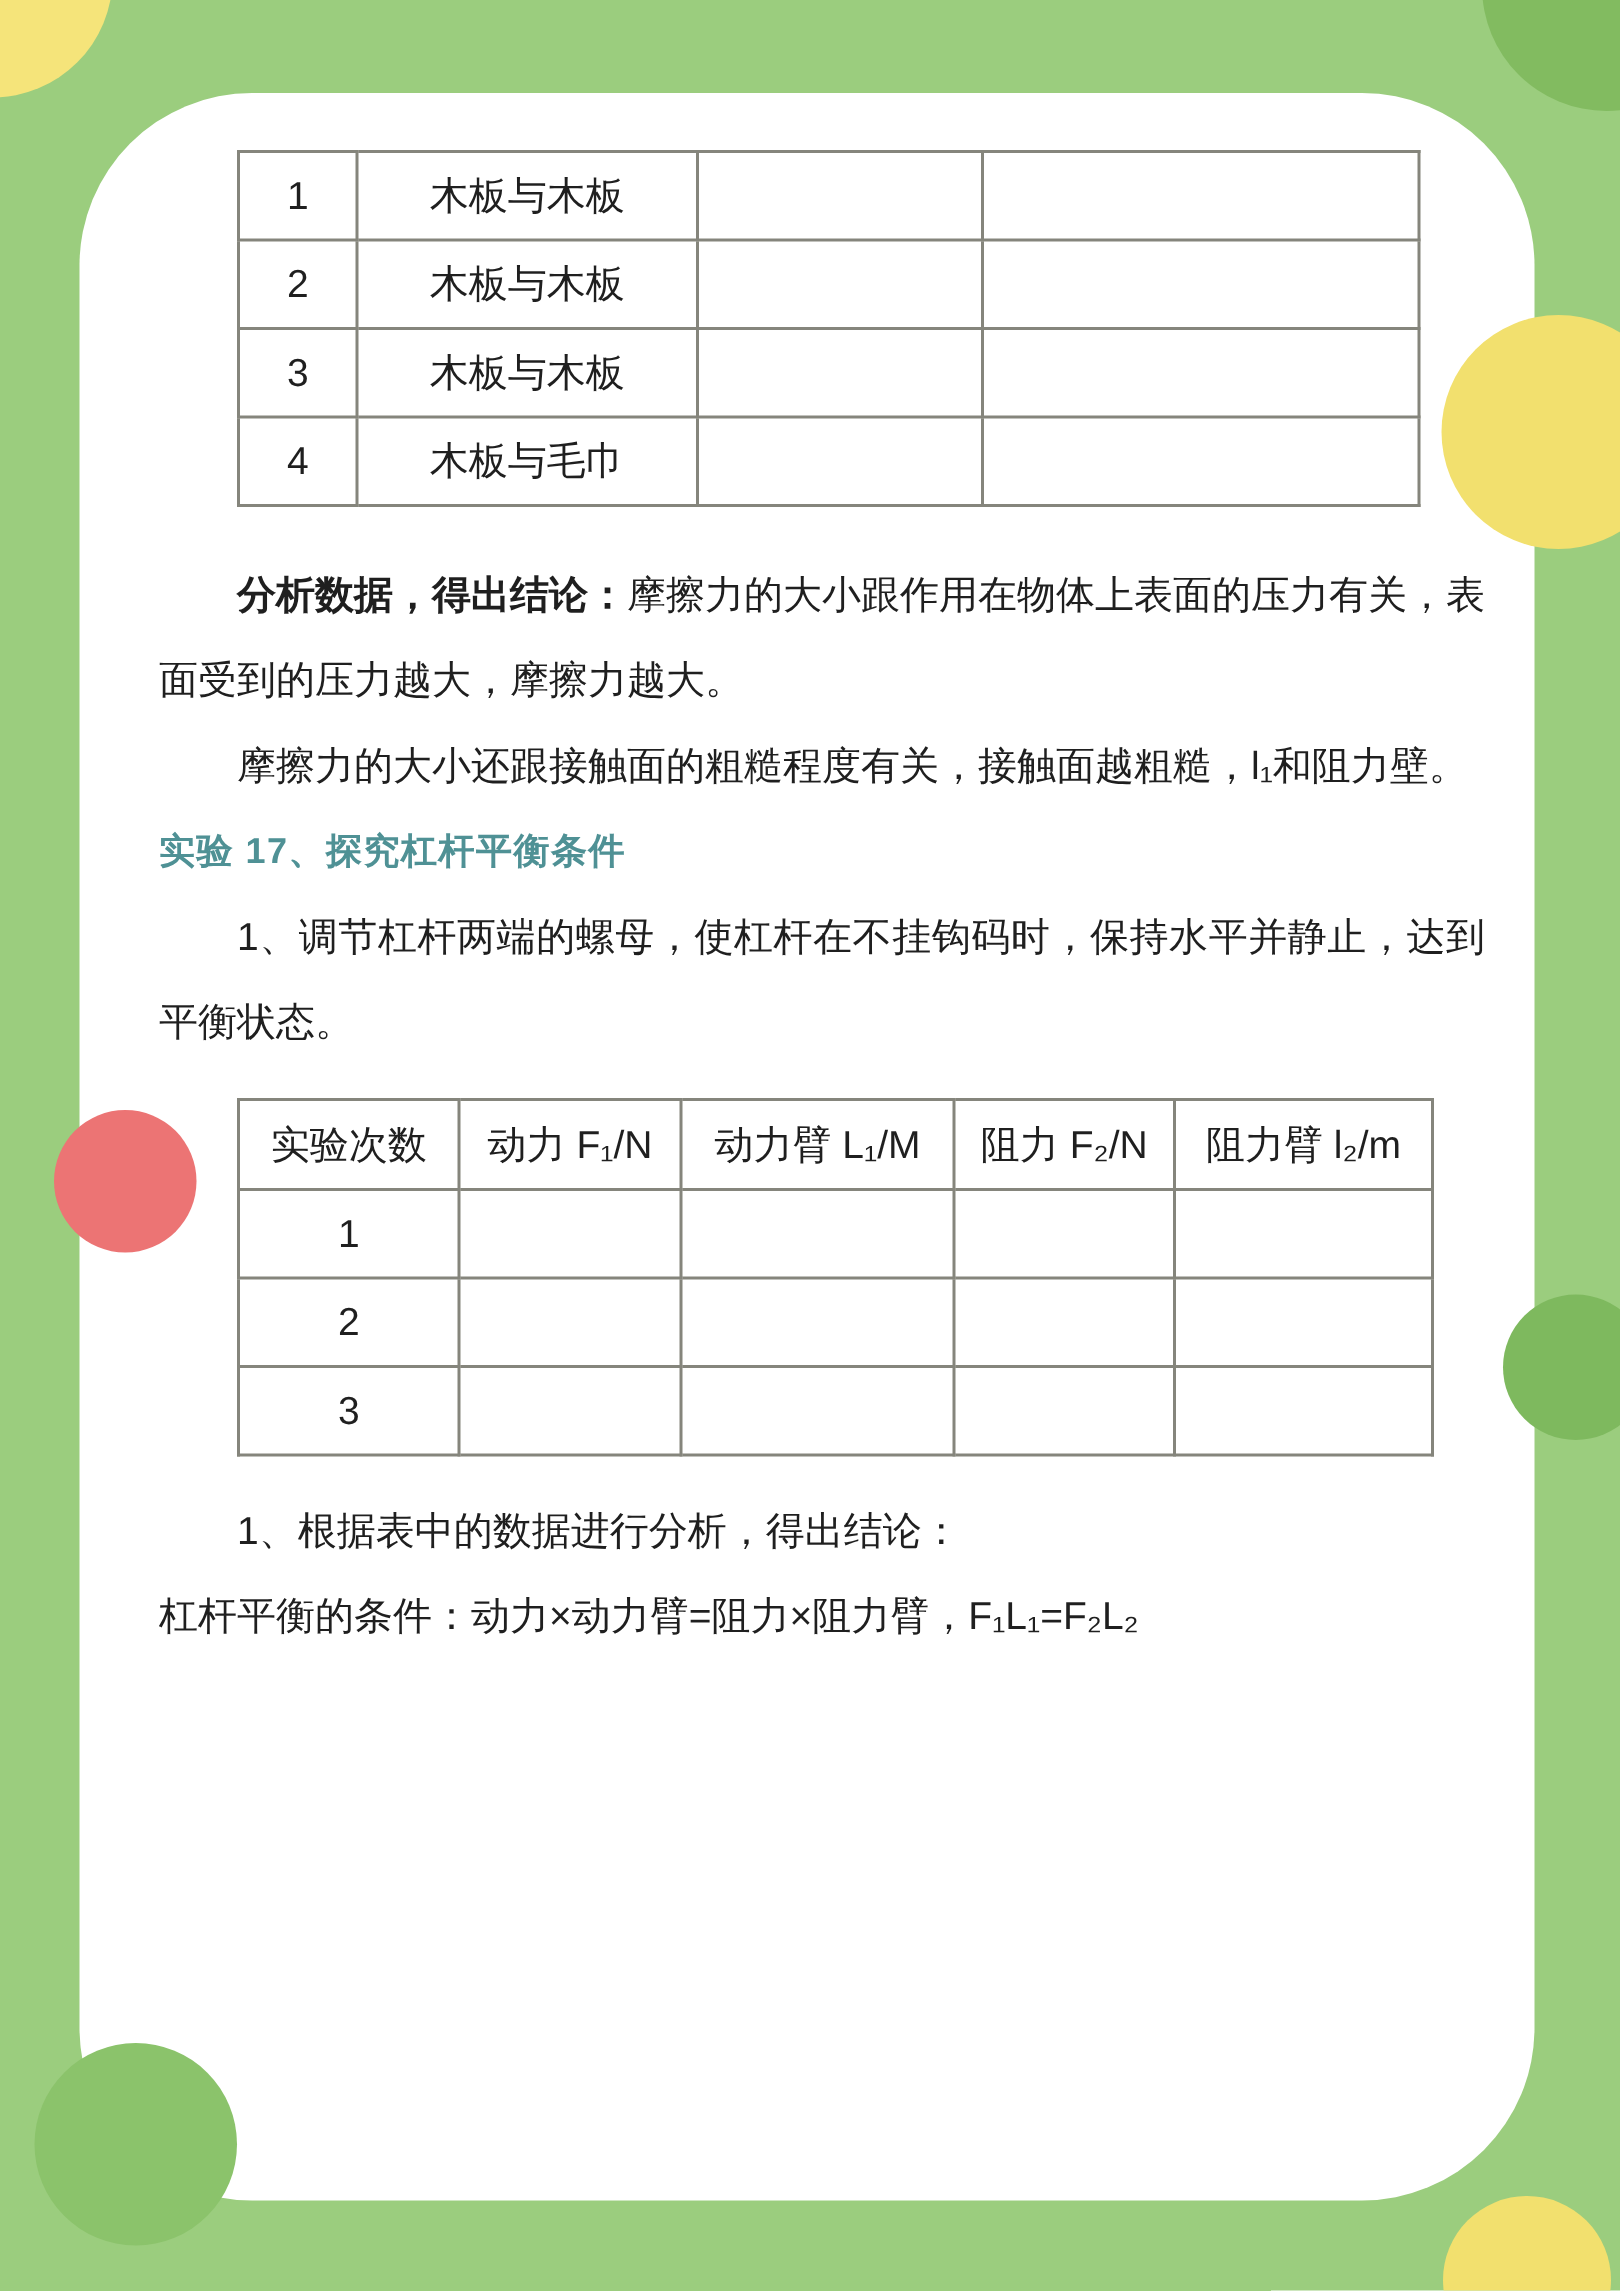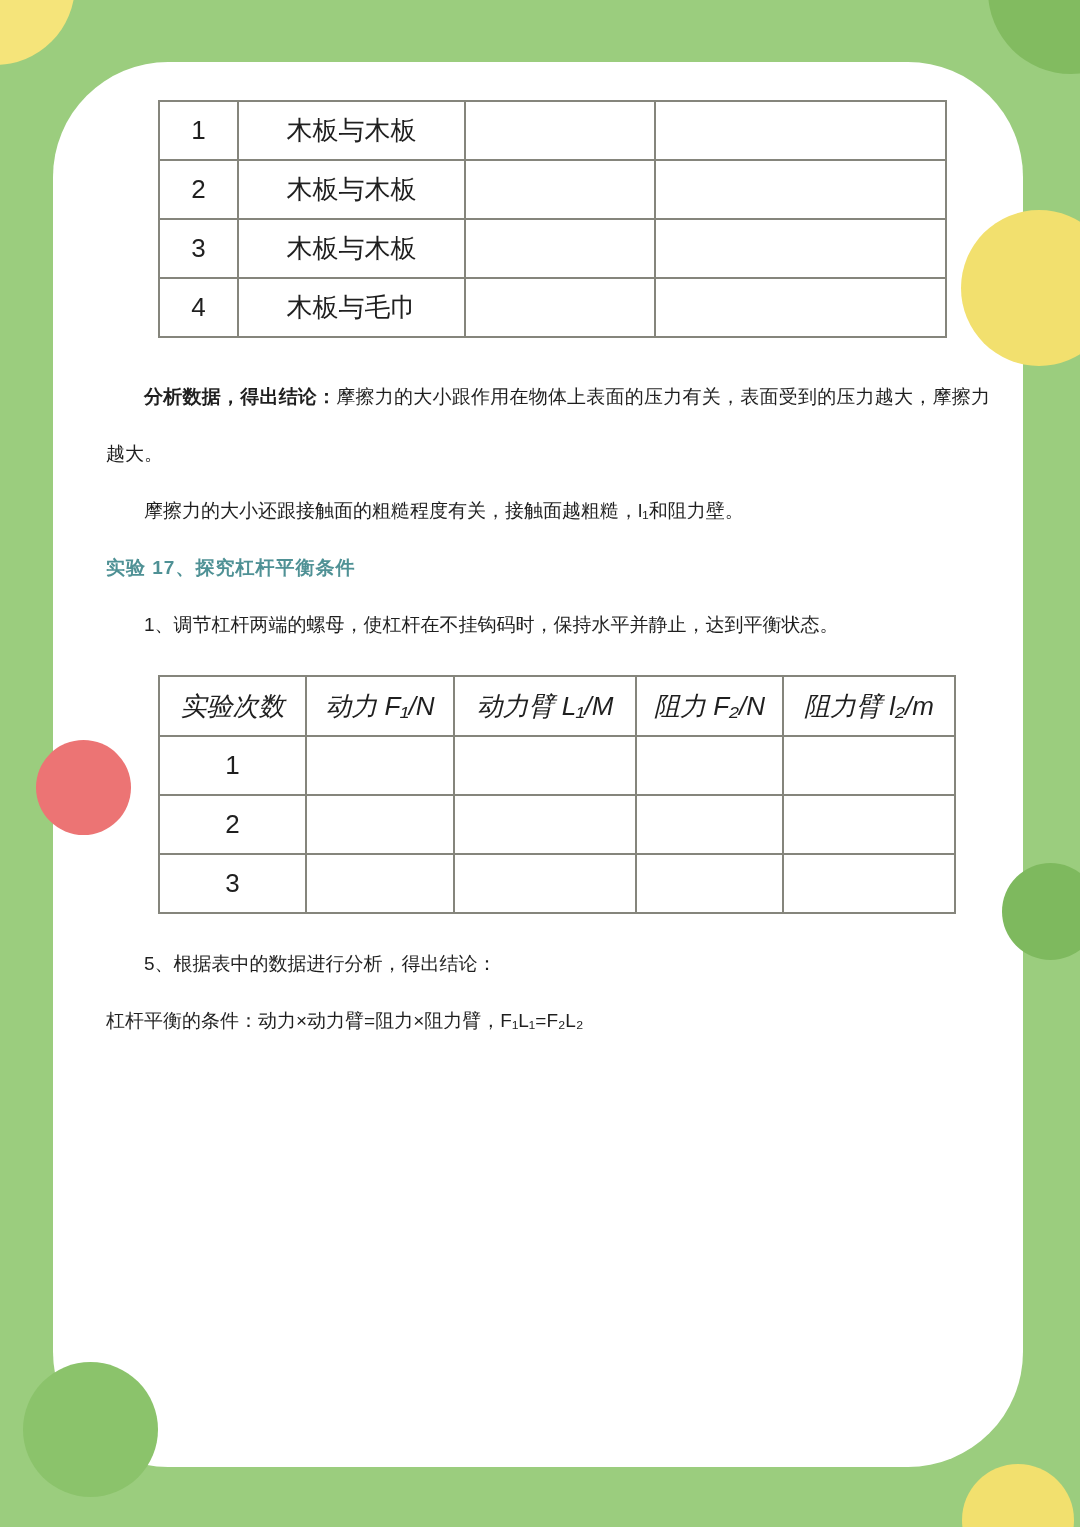--- a/index.html
+++ b/index.html
@@ -8,31 +8,31 @@
   .circle{position:absolute;border-radius:50%;}
   .c-topleft-yellow{left:-85px;top:-95px;width:160px;height:160px;background:#f5e47a;}
   .c-topright-green{left:988px;top:-92px;width:166px;height:166px;background:#82bb60;}
   .c-right-yellow{left:961px;top:210px;width:156px;height:156px;background:#f2e06e;}
   .c-left-pink{left:36px;top:740px;width:95px;height:95px;background:#ec7474;}
   .c-right-green{left:1002px;top:863px;width:97px;height:97px;background:#7eb95e;}
   .c-bottomleft-green{left:23px;top:1362px;width:135px;height:135px;background:#8bc36b;}
   .c-bottomright-yellow{left:962px;top:1464px;width:112px;height:112px;background:#f2e06e;}
   .card{position:absolute;left:53px;top:62px;width:970px;height:1405px;background:#ffffff;border-radius:115px;}
   .content{position:absolute;left:53px;top:38px;width:884px;color:#1f1f1f;}
-  p{margin:0;font-size:19px;line-height:57px;text-align:justify;}
+  p{margin:0;font-size:26px;line-height:57px;text-align:justify;}
   .indent{text-indent:2em;}
   .bold{font-weight:bold;}
-  .heading{margin:0;font-size:19px;line-height:57px;font-weight:bold;color:#4f9195;letter-spacing:1px;}
+  .heading{margin:0;font-size:24px;line-height:57px;font-weight:bold;color:#4f9195;letter-spacing:1px;}
   table{border-collapse:collapse;table-layout:fixed;}
   td,th{border:2px solid #85857c;text-align:center;vertical-align:middle;
         font-size:26px;font-weight:normal;padding:0;overflow:hidden;}
   .t1{margin-left:52px;width:779px;}
   .t1 td{height:57px;}
   .t2{margin-top:22px;margin-left:52px;width:786px;}
-  .t2 .hdr th{height:58px;font-style:italic;}
+  .t2 .hdr th{height:58px;}
   .t2 td{height:57px;}
   .p-analysis{margin-top:30px;}
   .p-step5{margin-top:21px;}
 </style>
 </head>
 <body>
 
 <div class="stage">
 
   <div class="circle c-topleft-yellow"></div>
@@ -105,21 +105,21 @@
           <tr>
             <td>3</td>
             <td></td>
             <td></td>
             <td></td>
             <td></td>
           </tr>
         </tbody>
       </table>
 
-      <p class="p-step5 indent">5、根据表中的数据进行分析，得出结论：</p>
+      <p class="p-step5 indent">1、根据表中的数据进行分析，得出结论：</p>
 
       <p>杠杆平衡的条件：动力×动力臂=阻力×阻力臂，F₁L₁=F₂L₂</p>
 
     </div>
   </div>
 
   <div class="circle c-right-yellow"></div>
   <div class="circle c-left-pink"></div>
   <div class="circle c-right-green"></div>
   <div class="circle c-bottomleft-green"></div>

